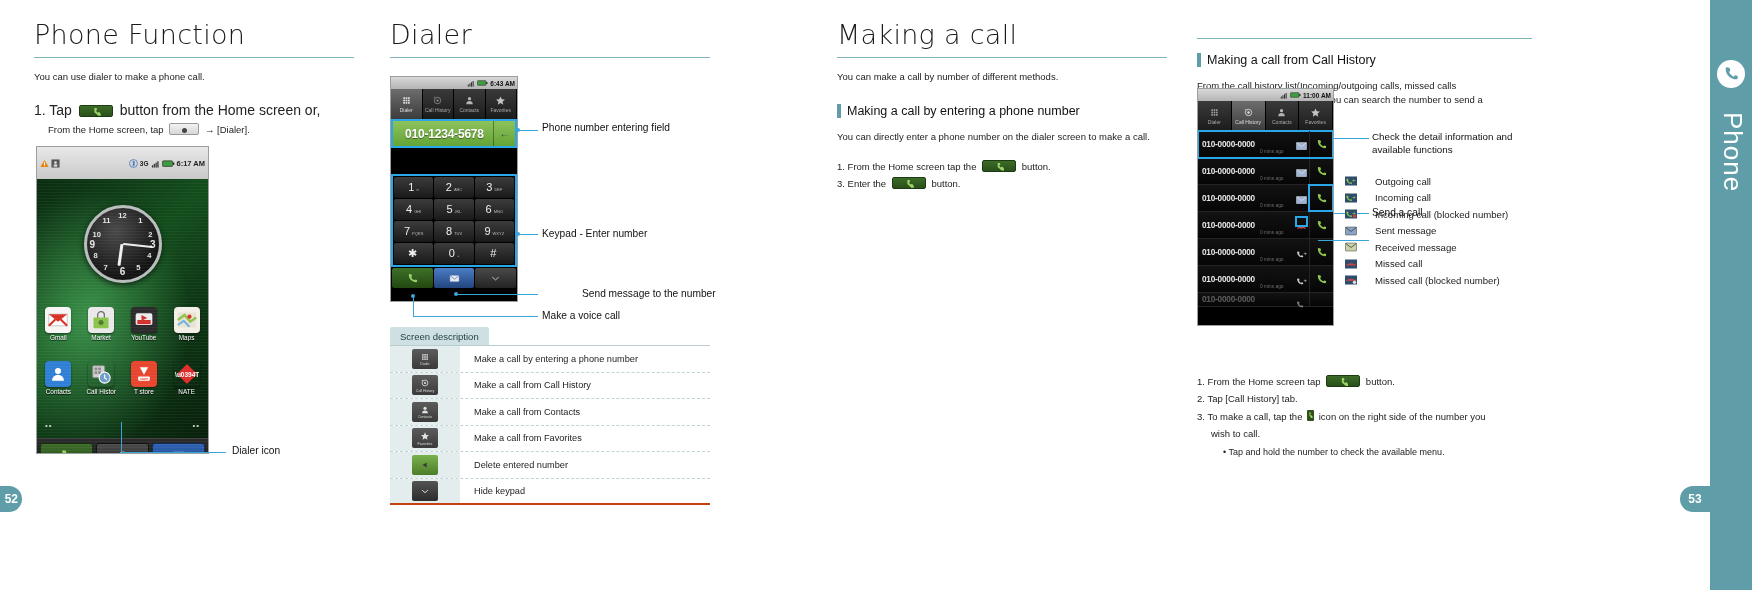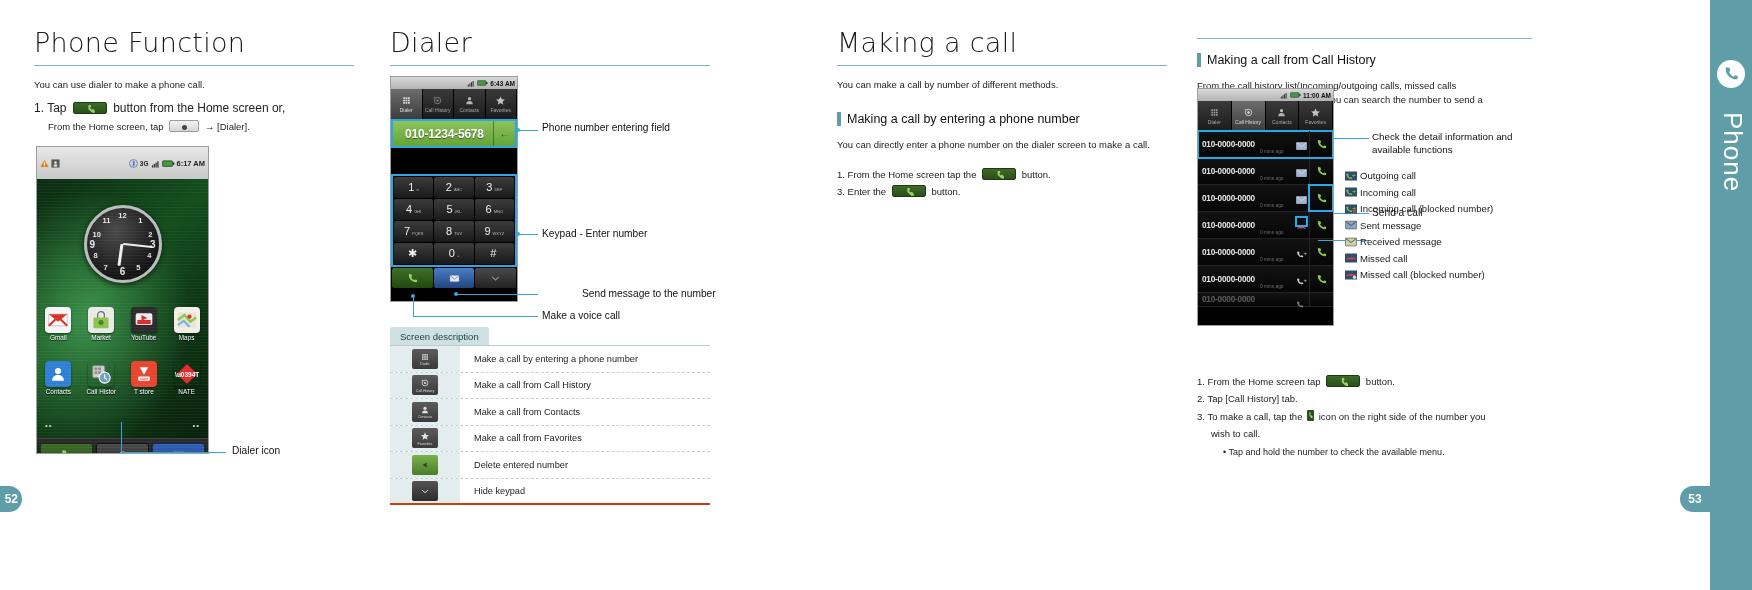--- a/index.html
+++ b/index.html
@@ -57,21 +57,21 @@
   .col1 { left: 34px;   width: 320px; }
   .col2 { left: 390px;  width: 320px; }
   .col3 { left: 837px;  width: 330px; }
   .col4 { left: 1197px; width: 335px; }
 
   h1.title {
     font-size: 27px;
     font-weight: 300;
     color: #1a1a1a;
     letter-spacing: 0.3px;
-    padding-top: 27px;
+    padding-top: 19px;
     font-family: "DejaVu Sans", sans-serif;
   }
   .rule {
     border-bottom: 1px solid #7fb4bc;
     margin-top: 7px;
   }
   .rule-top {
     border-bottom: 1px solid #7fb4bc;
     margin-top: 38px;
   }
@@ -355,41 +355,41 @@
   .ch-call {
     position: absolute; right: 0; top: 0; width: 24px; height: 100%;
     border-left: 1px solid #242424;
     display:flex;align-items:center;justify-content:center;
   }
   .ch-call svg { width: 11px; height: 13px; }
   .hl-blue { outline: 2px solid #29a7e8; outline-offset: -1px; z-index:2;}
 
   
   .legend { position: absolute; left: 148px; top: 170px; width: 200px; }
-  .lg-item { display: flex; align-items: flex-start; gap: 3px; font-size: 9.6px; color: #1a1a1a; height: 16.5px;}
+  .lg-item { display: flex; align-items: flex-end; gap: 18px; font-size: 9.6px; color: #1a1a1a; height: 16.5px;}
   .lg-ic { width: 12px; height: 11px; flex:none; display:flex;align-items:center;justify-content:center;}
 
   
   .cline { position: absolute; background: #3aa6d8; height: 1px; }
   .cvert { position: absolute; background: #3aa6d8; width: 1px; }
   .cdot  { position: absolute; width: 4px; height: 4px; border-radius:50%; background:#3aa6d8;}
   .clabel{ position: absolute; font-size: 10.2px; color: #111; white-space: nowrap;}
   .clabel2{ position: absolute; font-size: 9.8px; color: #111; line-height:1.35;}
 </style>
 </head>
 <body>
 
 <div class="page">
 
   <div class="col col1">
     <h1 class="title">Phone Function</h1>
     <div class="rule"></div>
     <p class="lead">You can use dialer to make a phone call.</p>
 
-    <div style="margin-top:6px;font-size:12px;color:#222;line-height:1.75;">
+    <div style="margin-top:14px;font-size:14px;color:#222;line-height:1.75;">
       <span>1.  Tap</span>
       <span class="mini-call"></span>
       <span>button from the Home screen or,</span>
     </div>
     <div style="font-size:9.5px;color:#222;line-height:1.75;padding-left:14px;">
       <span>From the Home screen, tap</span>
       <span class="mini-home"></span>
       <span>→ [Dialer].</span>
     </div>
 

